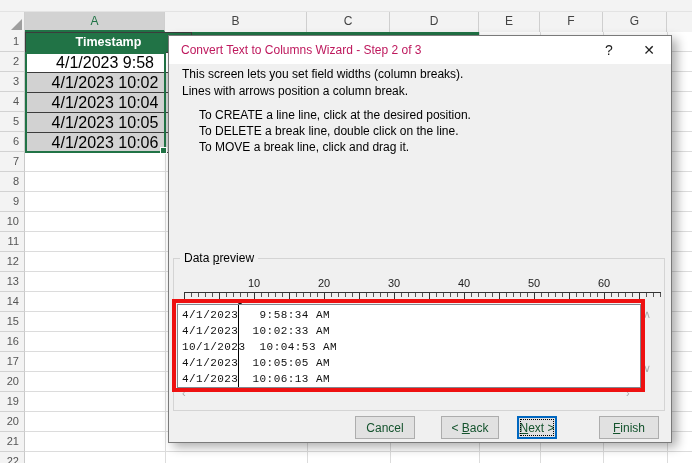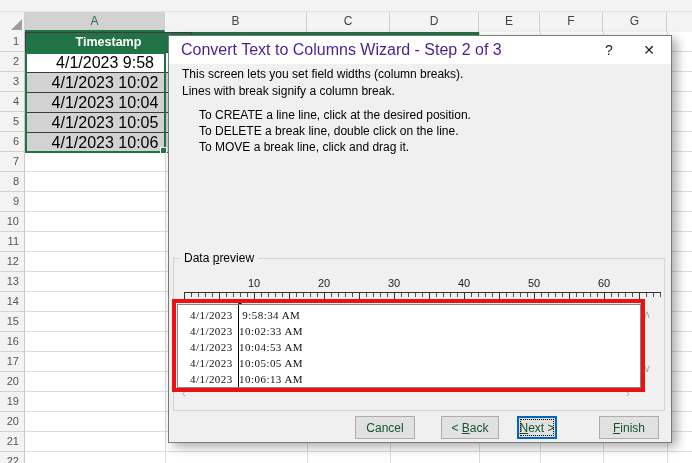--- a/index.html
+++ b/index.html
@@ -48,21 +48,21 @@
   .sel-outline { position:absolute; left:25px; top:52px; width:141px; height:101px;
     border:2px solid var(--excel-green); pointer-events:none; }
   .fill-handle { position:absolute; left:160px; top:147px; width:7px; height:7px;
     background:var(--excel-green); border:1px solid #fff; }
 
   
   .dialog { position:absolute; left:168px; top:35px; width:504px; height:408px;
     background:#f0f0f0; border:1px solid #7a7a7a;
     box-shadow:5px 4px 10px rgba(0,0,0,0.32); font-size:12px; color:#000; }
   .titlebar { display:flex; align-items:center; height:28px; background:#ffffff; }
-  .title { flex:1; padding-left:12px; font-size:16px; color:#4c1d95; white-space:nowrap; }
+  .title { flex:1; padding-left:12px; font-size:12px; color:#be185d; white-space:nowrap; }
   .tb-btn { width:36px; height:28px; text-align:center; line-height:28px; font-size:14px;
     color:#222; cursor:default; }
   .tb-btn.close { width:44px; }
 
   .intro { position:absolute; left:13px; top:30px; line-height:17px; }
   .instructions { position:absolute; left:30px; top:71px; line-height:16px; }
 
   .groupbox { position:absolute; left:4px; top:222px; width:492px; height:153px;
     border:1px solid #d4d4d4; background:#f0f0f0; }
   .group-label { position:absolute; left:6px; top:-8px; background:#f0f0f0; padding:0 4px;
@@ -79,22 +79,22 @@
       repeating-linear-gradient(to right, #555 0 1px, transparent 1px 7px);
     background-size:100% 8px, 100% 4px;
     background-repeat:no-repeat, no-repeat;
     background-position:top left, top left; }
   .break-marker { position:absolute; left:62px; top:42px; width:0; height:0;
     border-left:4px solid transparent; border-right:4px solid transparent;
     border-bottom:6px solid #111; }
 
   .preview-box { position:absolute; left:3px; top:45px; width:464px; height:84px;
     background:#ffffff; border:1px solid #82878f; overflow:hidden; }
-  .preview-row { font-family:Liberation Serif, serif; font-size:11px;
-    letter-spacing:0.45px; line-height:16px; white-space:pre; color:#111; padding-left:12px; }
+  .preview-row { font-family:Liberation Mono, monospace; font-size:11px;
+    letter-spacing:0.45px; line-height:16px; white-space:pre; color:#111; padding-left:4px; }
   .preview-rows { padding-top:2px; }
   .break-line { position:absolute; left:60px; top:0; bottom:0; width:1px; background:#000; }
 
   .scroll-arrow { position:absolute; font-size:11px; color:#ababab; line-height:10px; }
   .sa-up   { left:469px; top:50px; }
   .sa-down { left:469px; top:104px; }
   .sa-left { left:8px;  top:129px; }
   .sa-right{ left:452px; top:129px; }
 
   .annotation-rect { position:absolute; left:-2px; top:40px; width:473px; height:93px;
@@ -177,21 +177,21 @@
 
 <div class="dialog">
   <div class="titlebar">
     <div class="title">Convert Text to Columns Wizard - Step 2 of 3</div>
     <div class="tb-btn">?</div>
     <div class="tb-btn close">✕</div>
   </div>
 
   <div class="intro">
     <div>This screen lets you set field widths (column breaks).</div>
-    <div>Lines with break signify a column break.</div>
+    <div>Lines with arrows position a column break.</div>
   </div>
 
   <div class="instructions">
     <div>To CREATE a line line, click at the desired position.</div>
     <div>To DELETE a break line, double click on the line.</div>
     <div>To MOVE a break line, click and drag it.</div>
   </div>
 
   <div class="groupbox">
     <div class="group-label"><span>Data </span><span class="accel">p</span><span>review</span></div>
@@ -203,21 +203,21 @@
     <div class="ruler-num rn50">50</div>
     <div class="ruler-num rn60">60</div>
     <div class="ruler-ticks"></div>
     <div class="break-marker"></div>
 
     <div class="preview-box">
       <div class="break-line"></div>
       <div class="preview-rows">
         <div class="preview-row">4/1/2023   9:58:34 AM</div>
         <div class="preview-row">4/1/2023  10:02:33 AM</div>
-        <div class="preview-row">4/1/2023  10:04:53 AM</div>
+        <div class="preview-row">10/1/2023  10:04:53 AM</div>
         <div class="preview-row">4/1/2023  10:05:05 AM</div>
         <div class="preview-row">4/1/2023  10:06:13 AM</div>
       </div>
     </div>
 
     <div class="scroll-arrow sa-up">∧</div>
     <div class="scroll-arrow sa-down">∨</div>
     <div class="scroll-arrow sa-left">‹</div>
     <div class="scroll-arrow sa-right">›</div>
 

